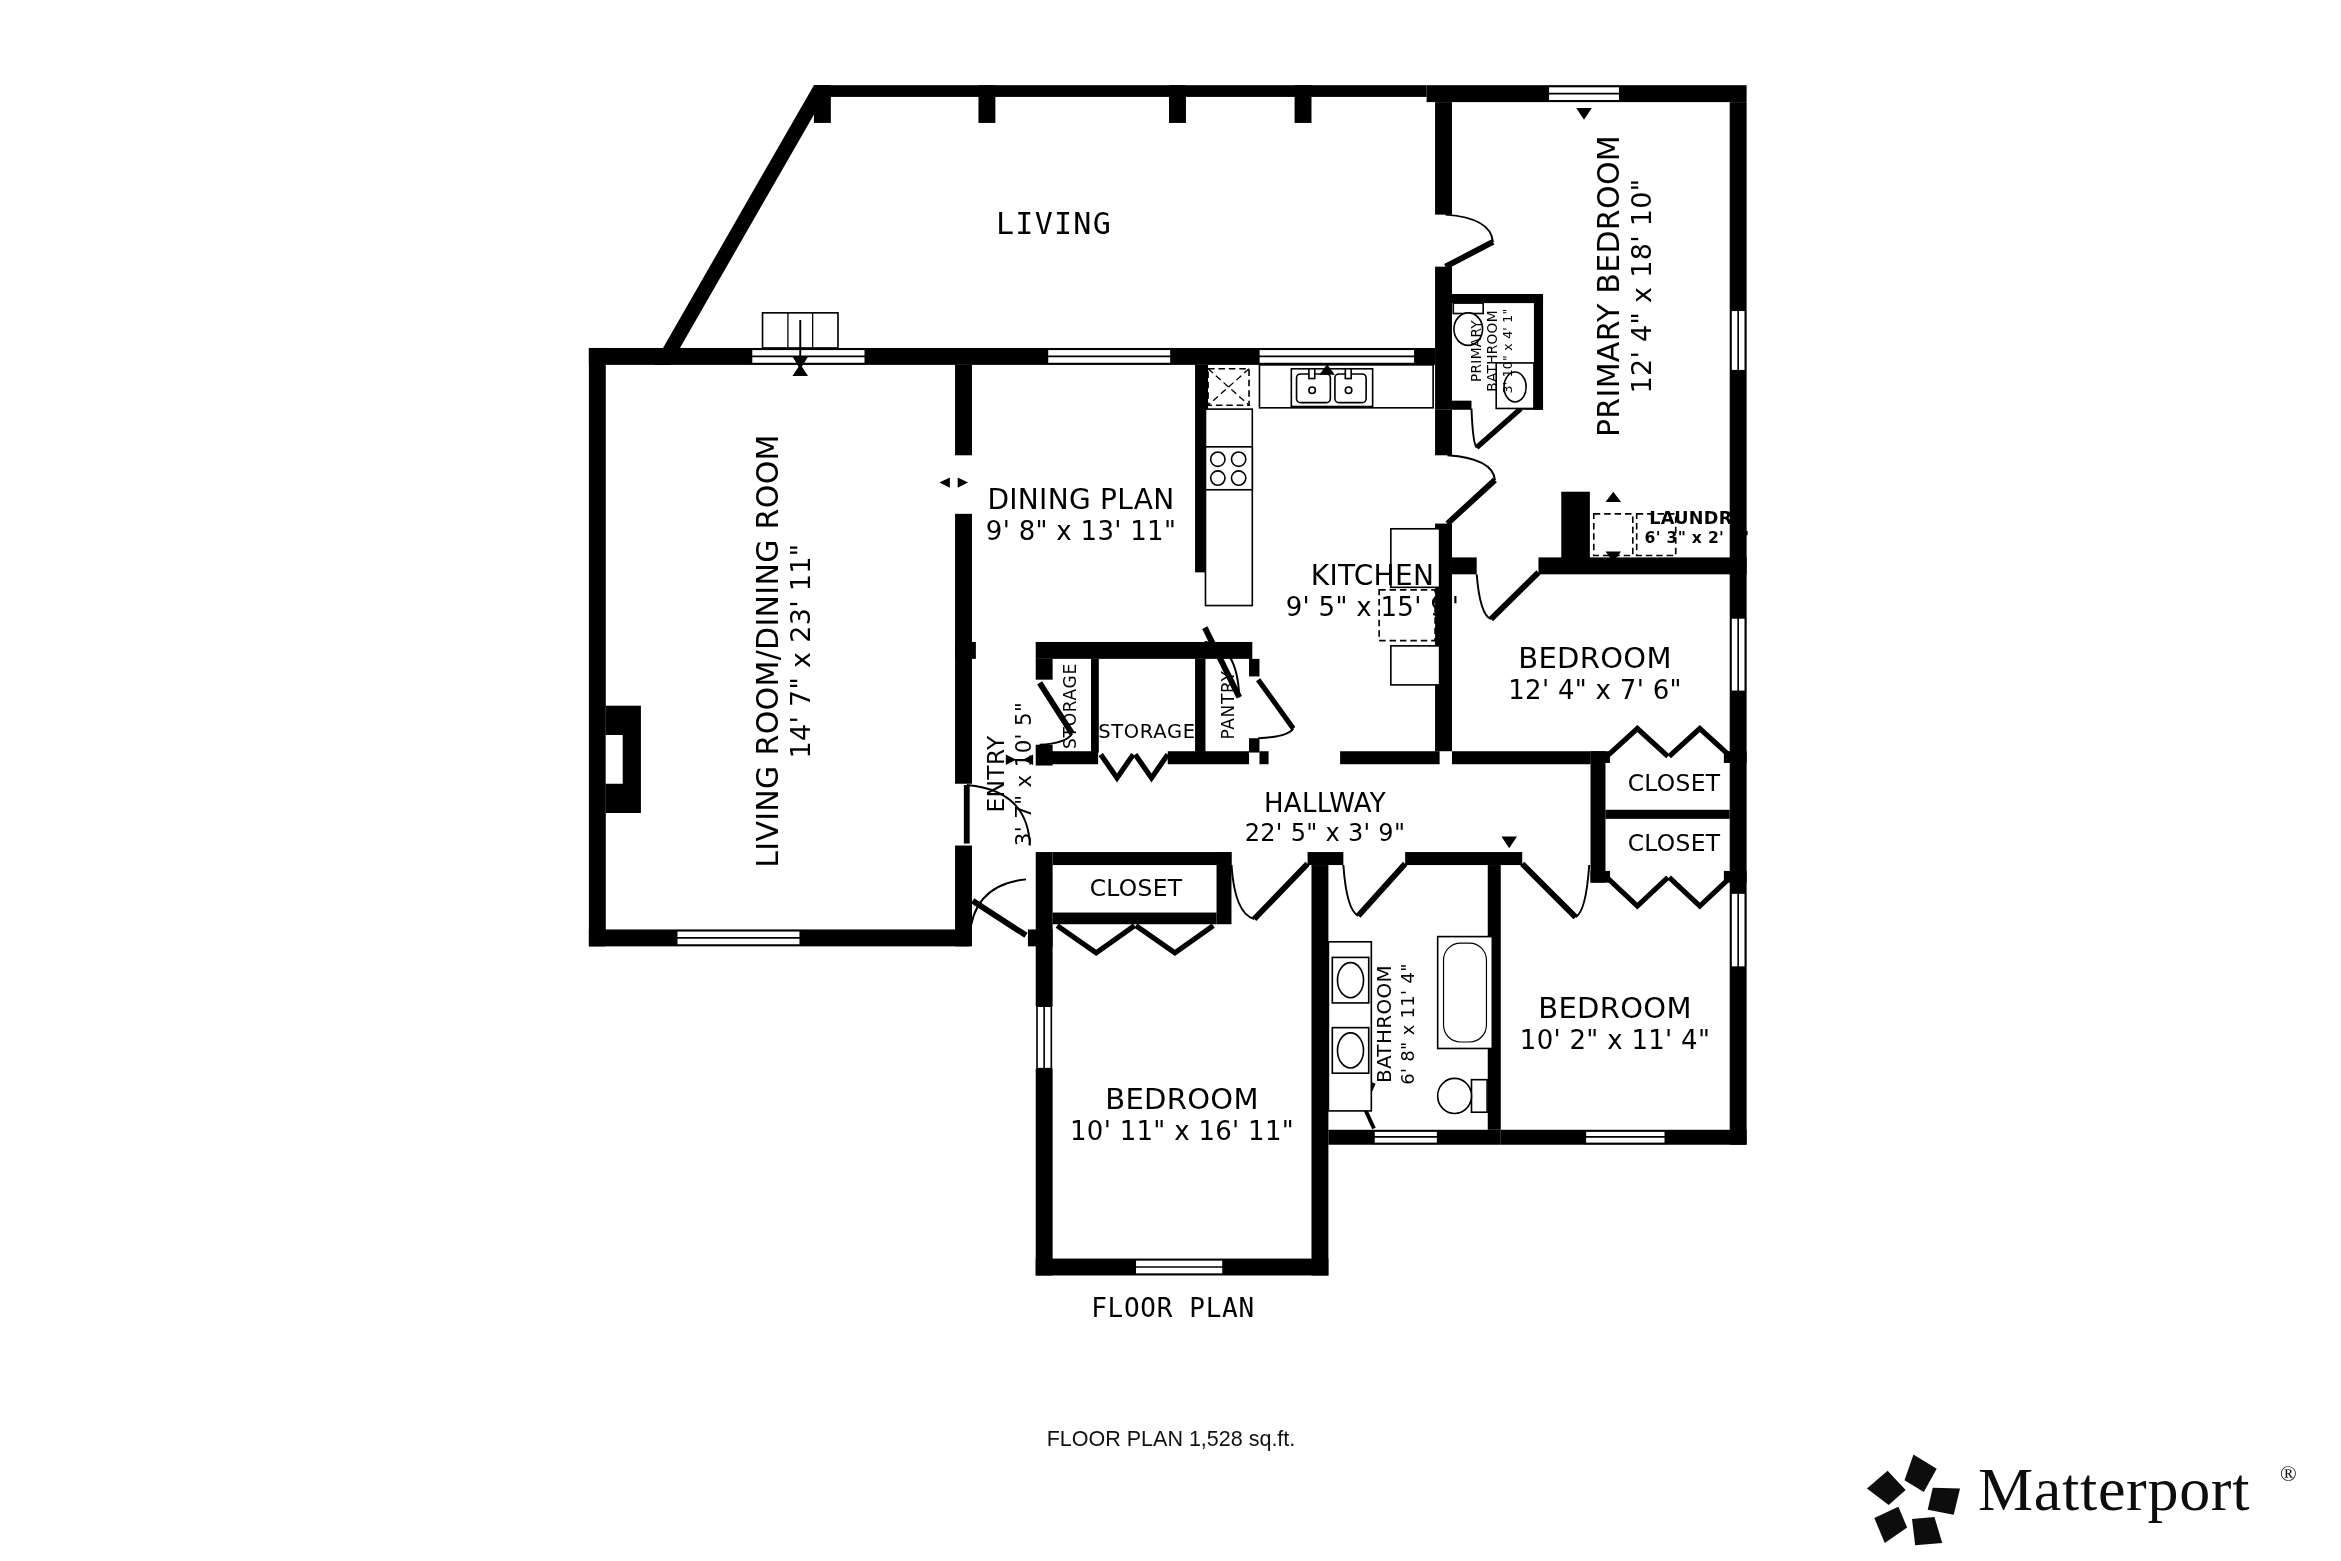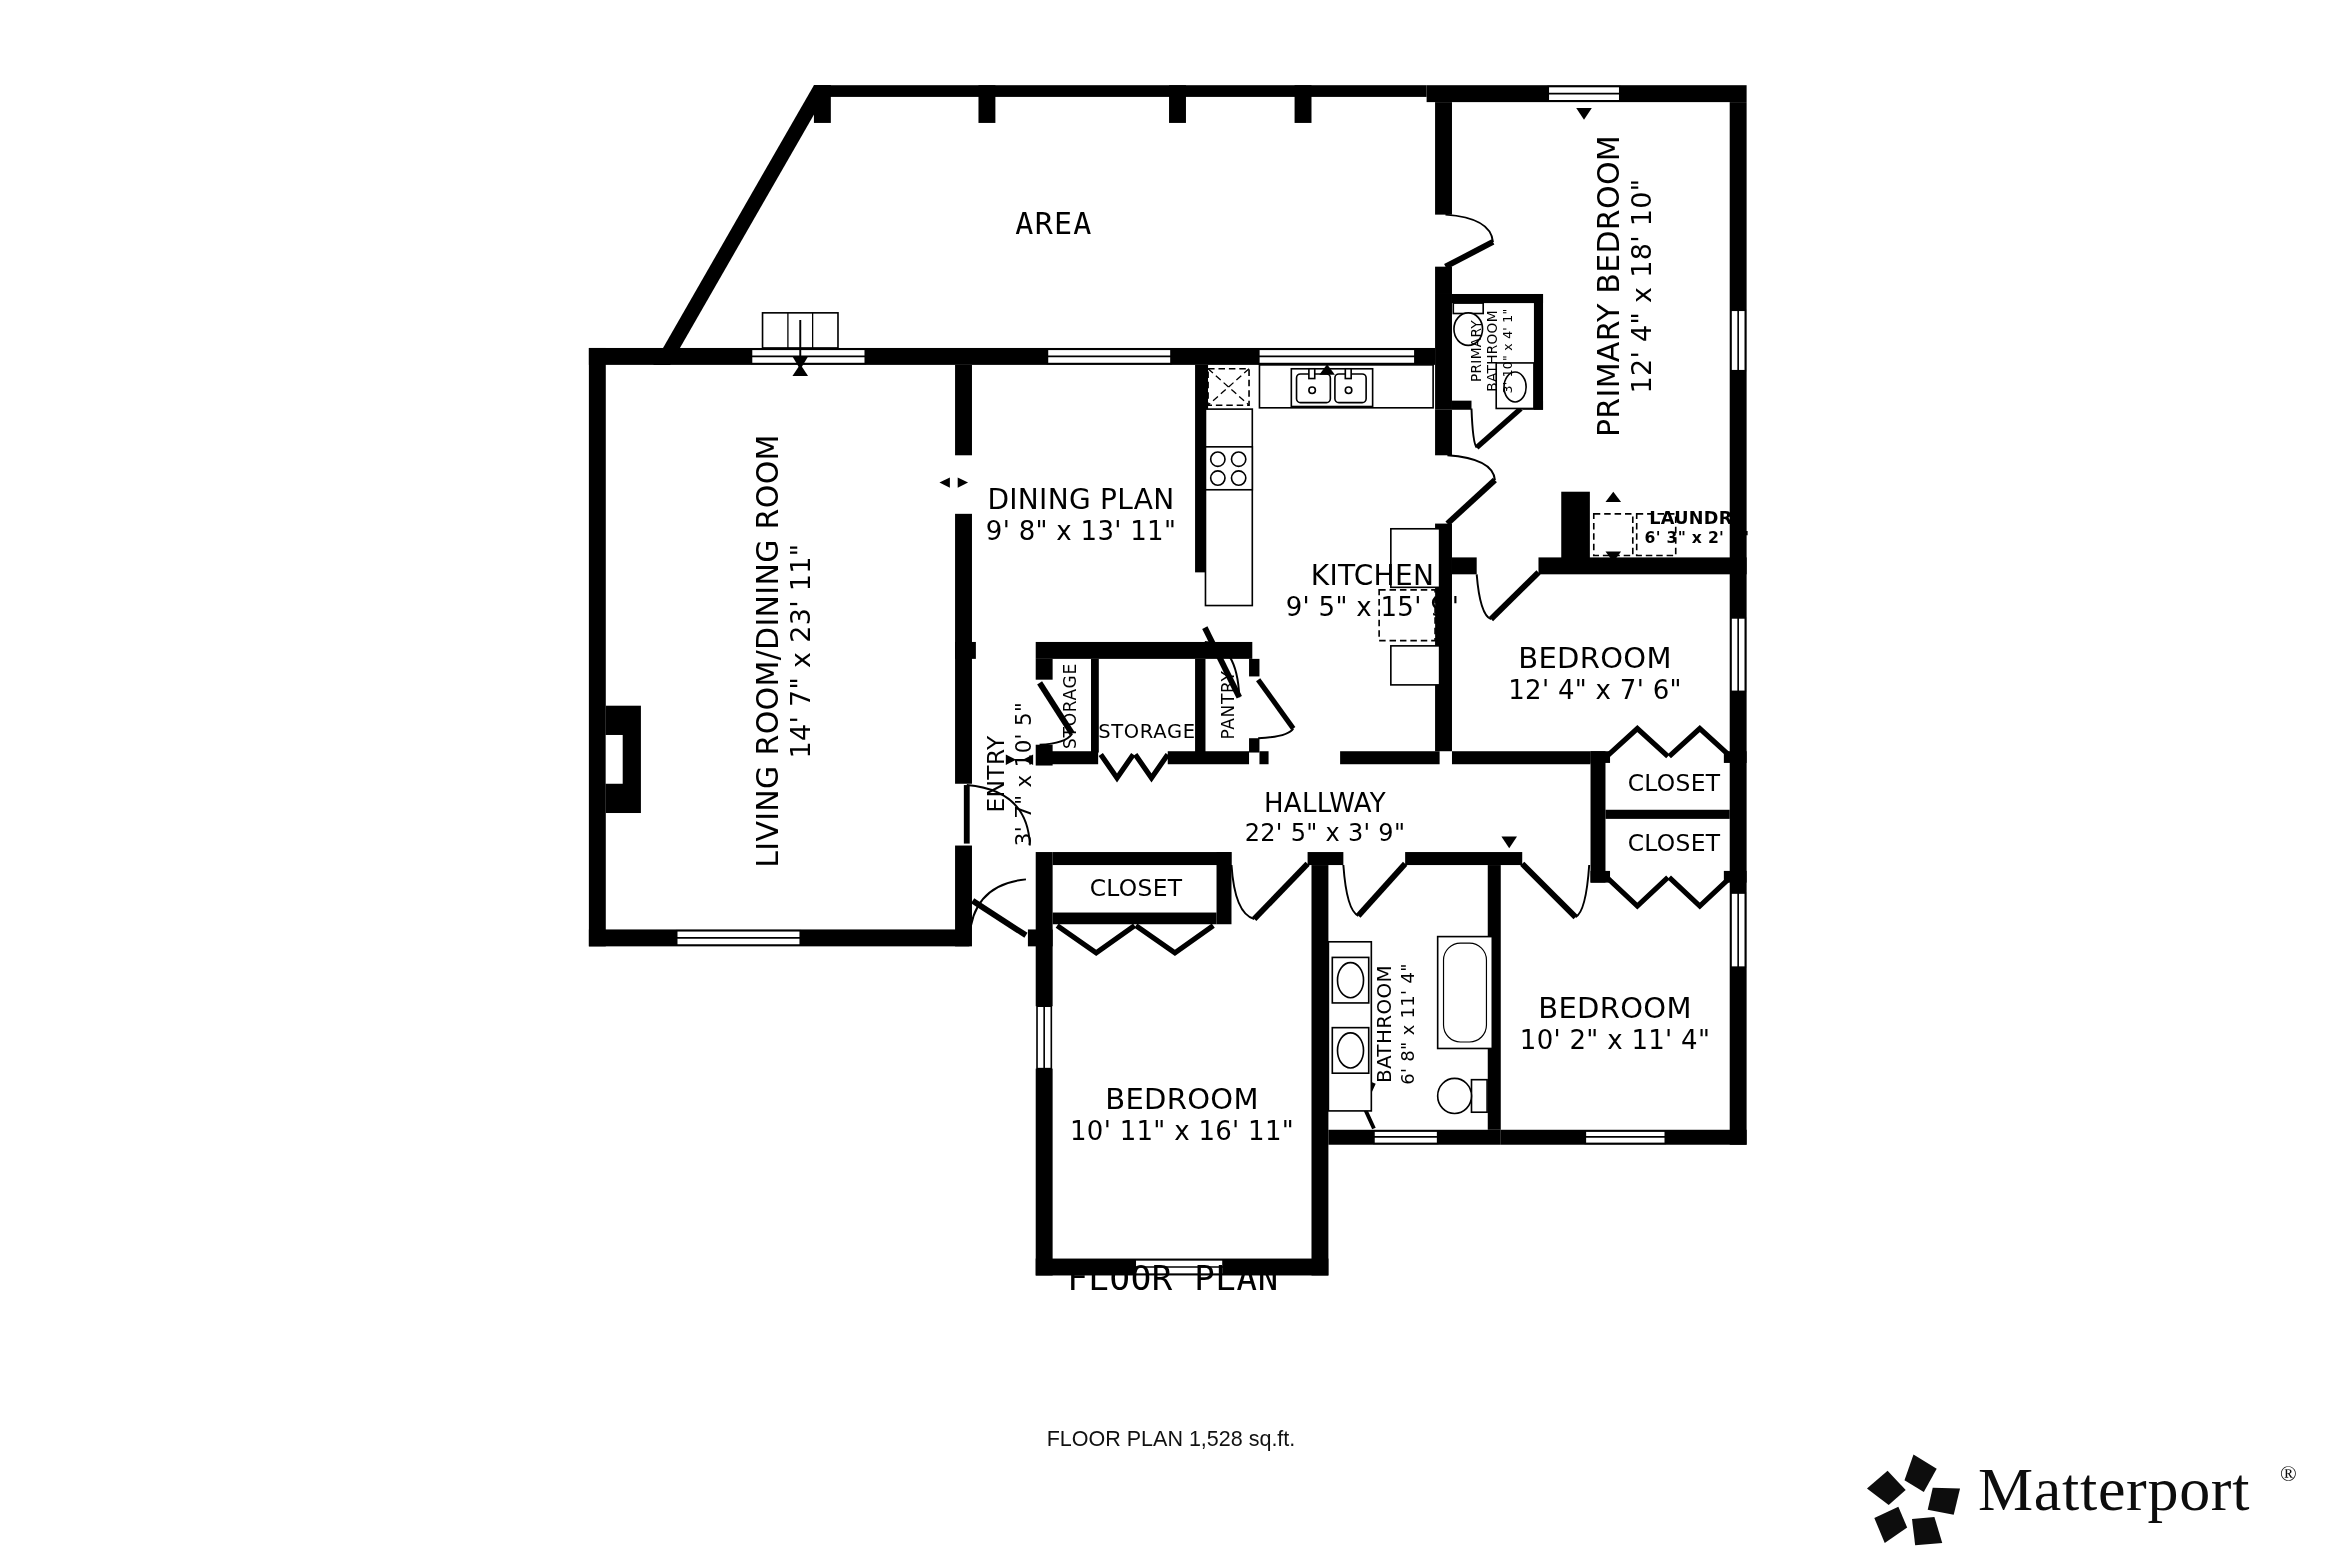--- a/index.html
+++ b/index.html
@@ -26,21 +26,21 @@
   .l-pbath{left:1492px;top:351px;font-size:13.7px;line-height:1.15;}
   .l-pbath .nm{max-width:133px;white-space:normal;} .l-pbath .dm{font-size:12.4px;}
   .l-laundry{left:1697px;top:528px;font-size:17.6px;font-weight:bold;}  .l-laundry .dm{font-size:15.6px;}
   .l-bedne{left:1595px;top:673px;font-size:29px;}   .l-bedne .dm{font-size:26px;}
   .l-closet1{left:1674px;top:784px;font-size:23.4px;}
   .l-closet2{left:1674px;top:844px;font-size:23.4px;}
   .l-bedse{left:1615px;top:1023px;font-size:29px;}   .l-bedse .dm{font-size:26px;}
   .l-bath{left:1395px;top:1024px;font-size:20px;}    .l-bath .dm{font-size:18px;}
   .l-closet3{left:1136px;top:889px;font-size:23.4px;}
   .l-beds{left:1182px;top:1114px;font-size:29px;}    .l-beds .dm{font-size:26px;}
-  .l-title{left:1173px;top:1278px;font-size:34px;font-family:"DejaVu Sans Mono",monospace;letter-spacing:0.7px;}
+  .l-title{left:1173px;top:1308px;font-size:26px;font-family:"DejaVu Sans Mono",monospace;letter-spacing:0.7px;}
   .footer{position:absolute;left:0;top:1427px;width:2342px;text-align:center;
           font-family:"Liberation Sans",sans-serif;font-size:21.5px;line-height:25px;color:#111;}
   .footer .dis{margin-top:5.2px;color:#6e6e6e;}
   .brand{position:absolute;left:1862px;top:1449px;width:455px;height:111px;}
   .brand .mark{position:absolute;left:0;top:2.6px;width:103px;height:103px;}
   .brand .word{position:absolute;left:116px;top:5.2px;font-family:"Liberation Serif",serif;
                font-size:62px;font-weight:500;letter-spacing:0.7px;color:#0d0d0d;}
   .brand .reg{position:absolute;left:418px;top:11.7px;font-size:22px;font-family:"Liberation Serif",serif;color:#0d0d0d;}
 </style>
 </head>
@@ -309,21 +309,21 @@
     <polygon points="2468,772 2492,772 2480,756"></polygon>
         <polygon points="2468,848 2492,848 2480,864"></polygon>
     <polygon points="2308,1286 2332,1286 2320,1304"></polygon>
     <polygon points="1546,1160 1562,1168 1546,1176"></polygon>
         <polygon points="1588,1160 1572,1168 1588,1176"></polygon>
     <polygon points="2028,576 2052,576 2040,560"></polygon>
   </g>
 </svg>
 
   <div class="lbl l-patio">
-    <span class="nm">AREA</span>
+    <span class="nm">LIVING</span>
   </div>
   <div class="lbl vert l-living">
     <span class="nm">LIVING ROOM/DINING ROOM</span>
     <span class="dm">14' 7" x 23' 11"</span>
   </div>
   <div class="lbl l-dining">
     <span class="nm">DINING PLAN</span>
     <span class="dm">9' 8" x 13' 11"</span>
   </div>
   <div class="lbl l-kitchen">

